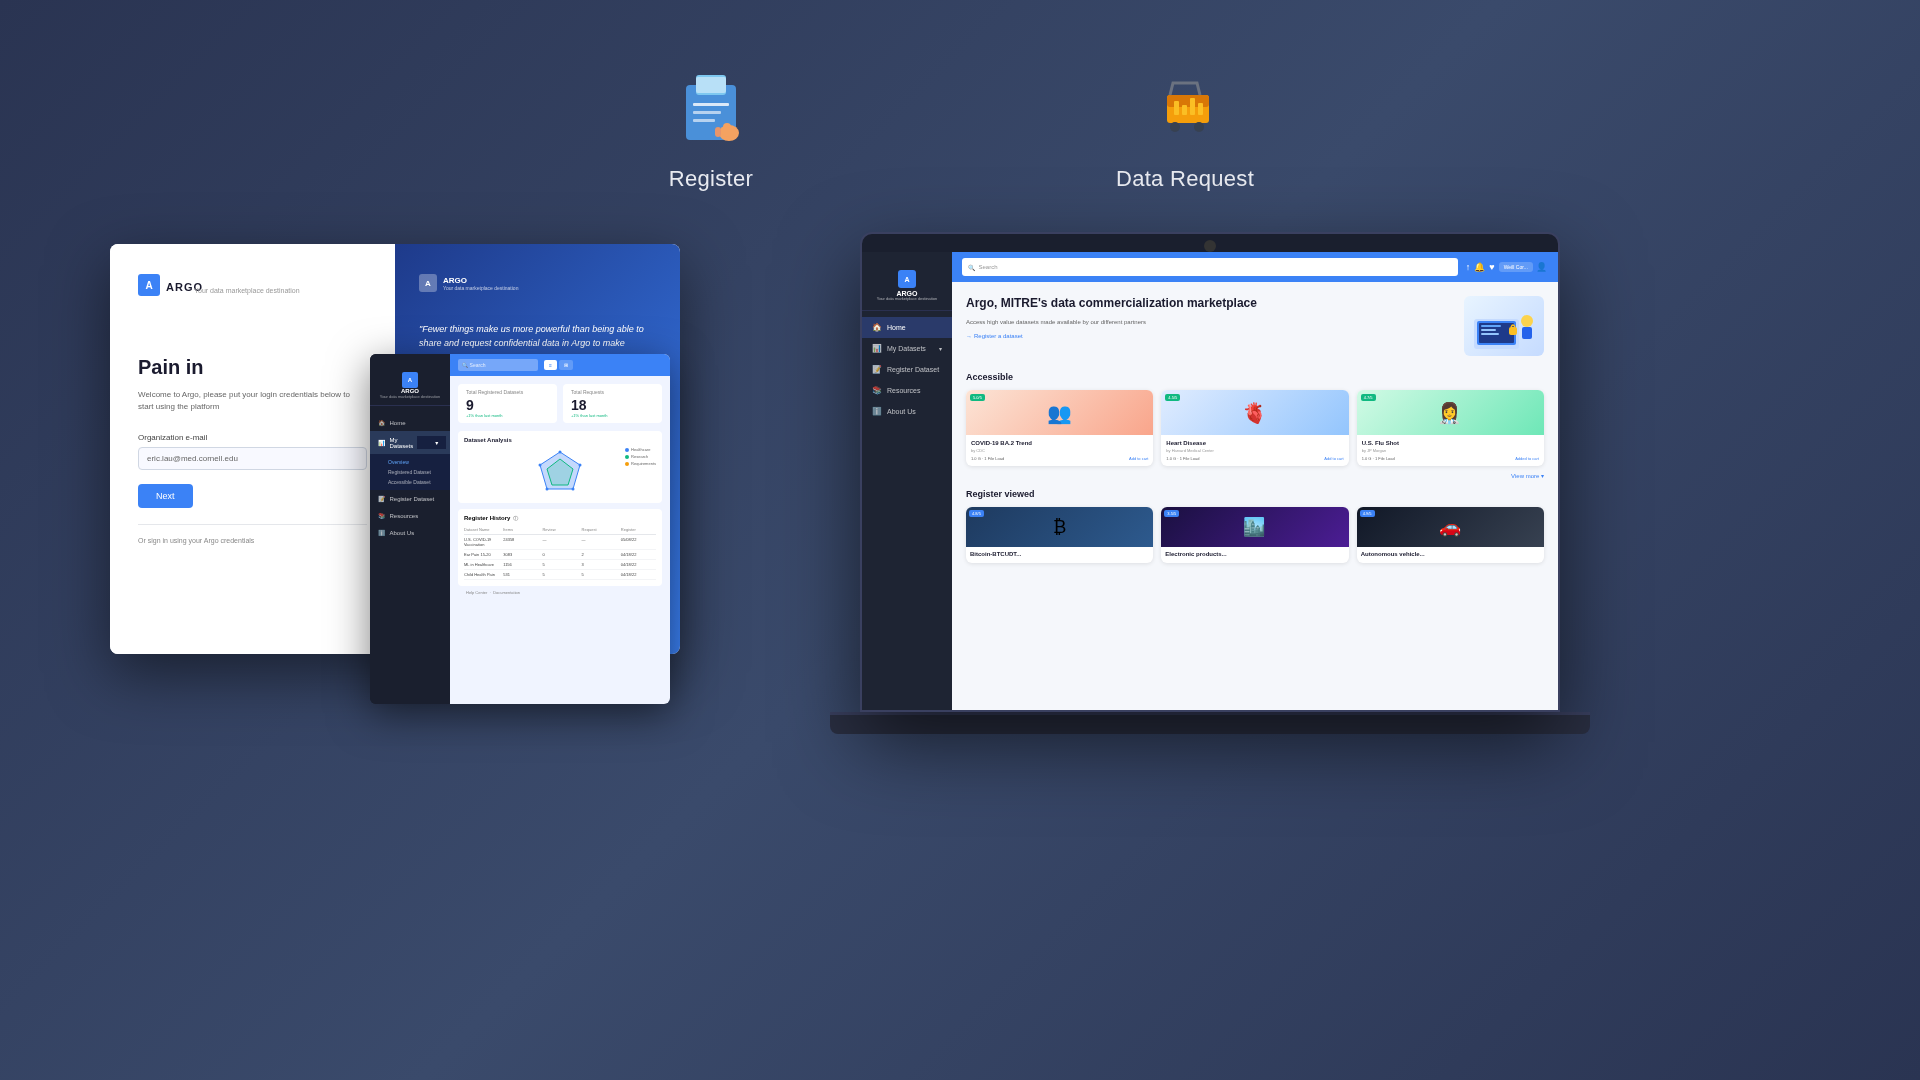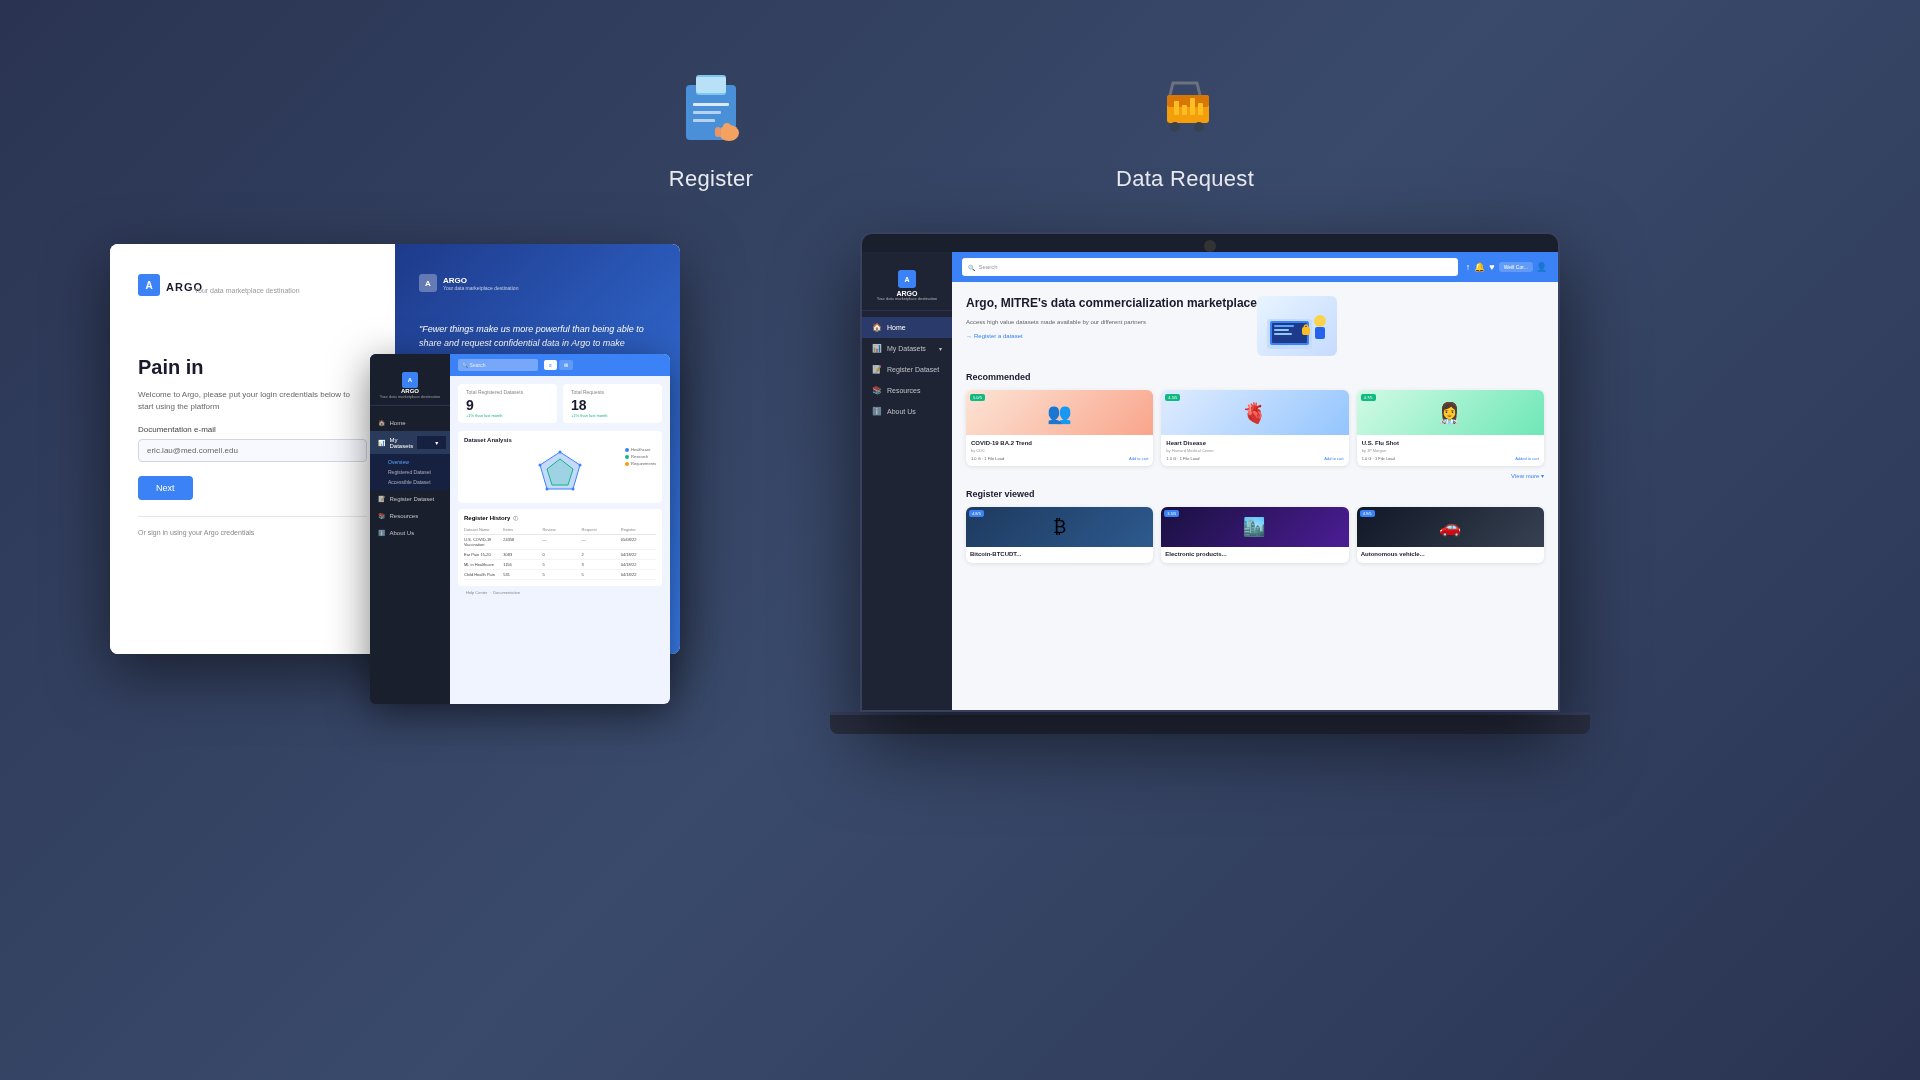--- a/index.html
+++ b/index.html
@@ -103,21 +103,21 @@
     .signin-title {
       font-size: 20px;
       font-weight: 600;
       color: #1a1a2e;
       margin-bottom: 10px;
     }
     .signin-subtitle {
       font-size: 8px;
       color: #666;
       line-height: 1.5;
-      margin-bottom: 12px;
+      margin-bottom: 20px;
     }
     .signin-field-label {
       font-size: 8px;
       color: #444;
       margin-bottom: 5px;
       font-weight: 500;
     }
     .signin-input {
       width: 100%;
       padding: 6px 8px;
@@ -305,21 +305,21 @@
       border-radius: 3px;
       padding: 2px 5px;
       font-size: 5px;
       color: white;
     }
     .ms-content {
       padding: 14px;
     }
     .ms-hero {
       display: flex;
-      justify-content: flex-start;
+      justify-content: space-between;
       align-items: flex-start;
       margin-bottom: 16px;
     }
     .ms-hero-text h2 {
       font-size: 12px;
       font-weight: 700;
       color: #1a1a2e;
       line-height: 1.3;
       margin-bottom: 6px;
     }
@@ -738,21 +738,21 @@
     <div class="signin-left">
       <div class="argo-logo-small">
         <div class="argo-logo-icon">A</div>
         <div>
           <span class="argo-logo-text">ARGO</span>
           <div class="argo-tagline">Your data marketplace destination</div>
         </div>
       </div>
       <div class="signin-title">Pain in</div>
       <div class="signin-subtitle">Welcome to Argo, please put your login credentials below to start using the platform</div>
-      <div class="signin-field-label">Documentation e-mail</div>
+      <div class="signin-field-label">Organization e-mail</div>
       <input class="signin-input" value="eric.lau@med.cornell.edu" style="">
       <button class="signin-btn">Next</button>
       <div class="signin-divider"></div>
       <div class="signin-or">Or sign in using your Argo credentials</div>
     </div>
     <div class="signin-right">
       <div style="display:flex;align-items:center;gap:6px;margin-bottom:10px;">
         <div style="width:18px;height:18px;background:rgba(255,255,255,0.3);border-radius:3px;display:flex;align-items:center;justify-content:center;color:white;font-size:8px;font-weight:bold;">A</div>
         <div>
           <div style="font-size:8px;color:white;font-weight:700;">ARGO</div>
@@ -982,21 +982,21 @@
 
                   <circle cx="58" cy="22" r="6" fill="#fcd34d"></circle>
                   <rect x="53" y="28" width="10" height="12" rx="2" fill="#2563eb"></rect>
 
                   <rect x="40" y="28" width="8" height="8" rx="2" fill="#fbbf24"></rect>
                   <path d="M42 28 Q44 24 46 28" fill="none" stroke="#fbbf24" stroke-width="1.5"></path>
                 </svg>
               </div>
             </div>
 
-            <div class="ms-section-title">Recommended</div>
+            <div class="ms-section-title">Accessible</div>
             <div class="ms-cards">
               <div class="ms-card">
                 <div class="ms-card-img" style="background:linear-gradient(135deg,#fce4d6,#f9a58b);">
                   <div class="ms-card-badge">5.0/5</div>
                   <span>👥</span>
                 </div>
                 <div class="ms-card-body">
                   <div class="ms-card-title">COVID-19 BA.2 Trend</div>
                   <div class="ms-card-by">by CDC</div>
                   <div class="ms-card-meta">

